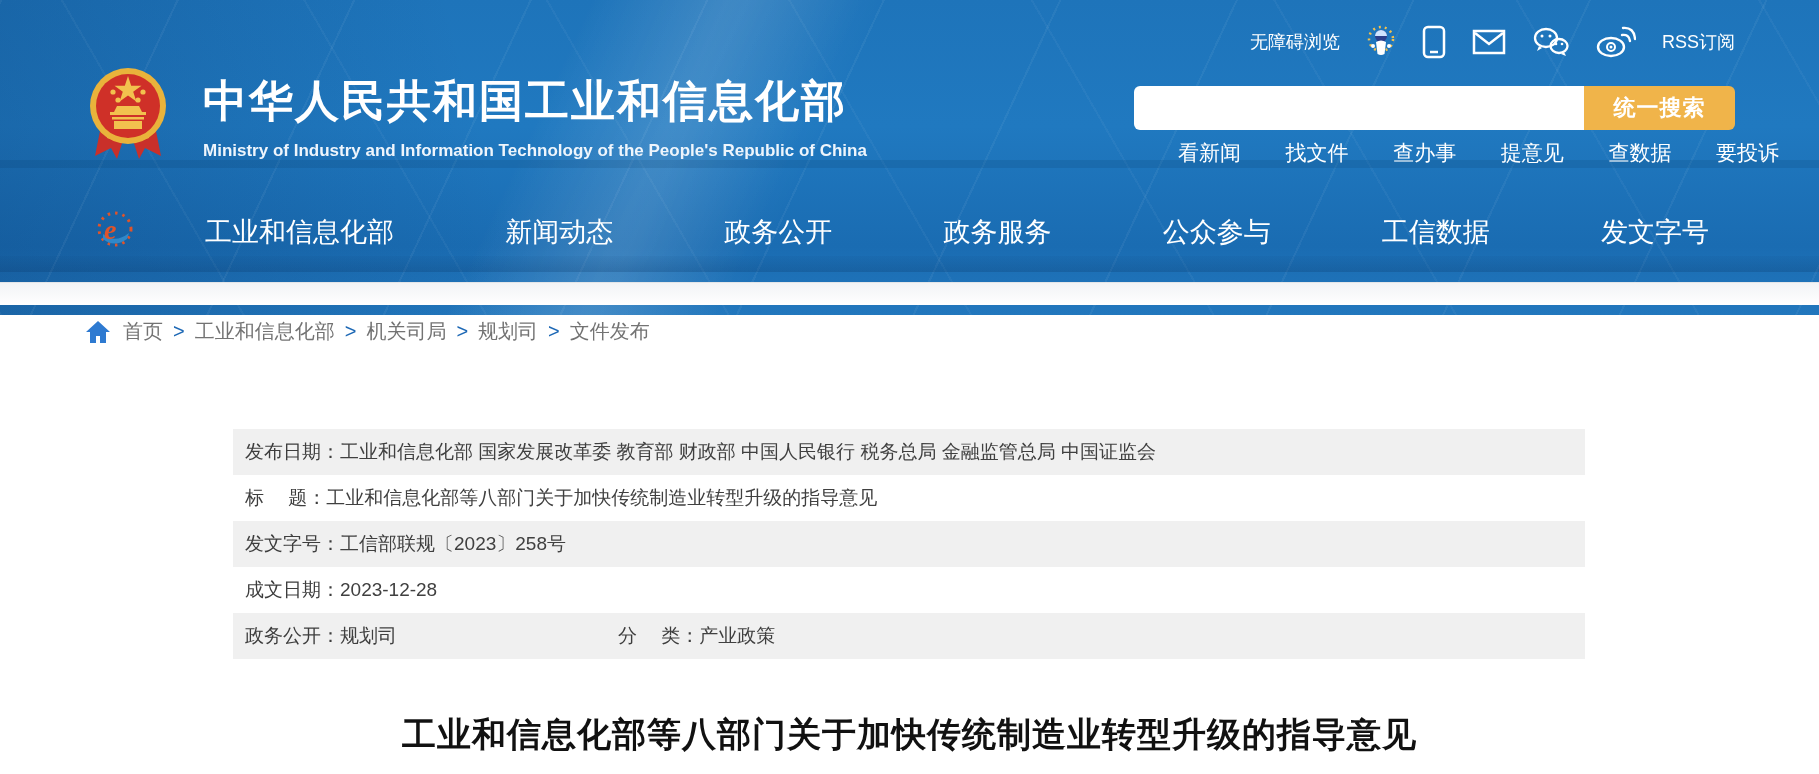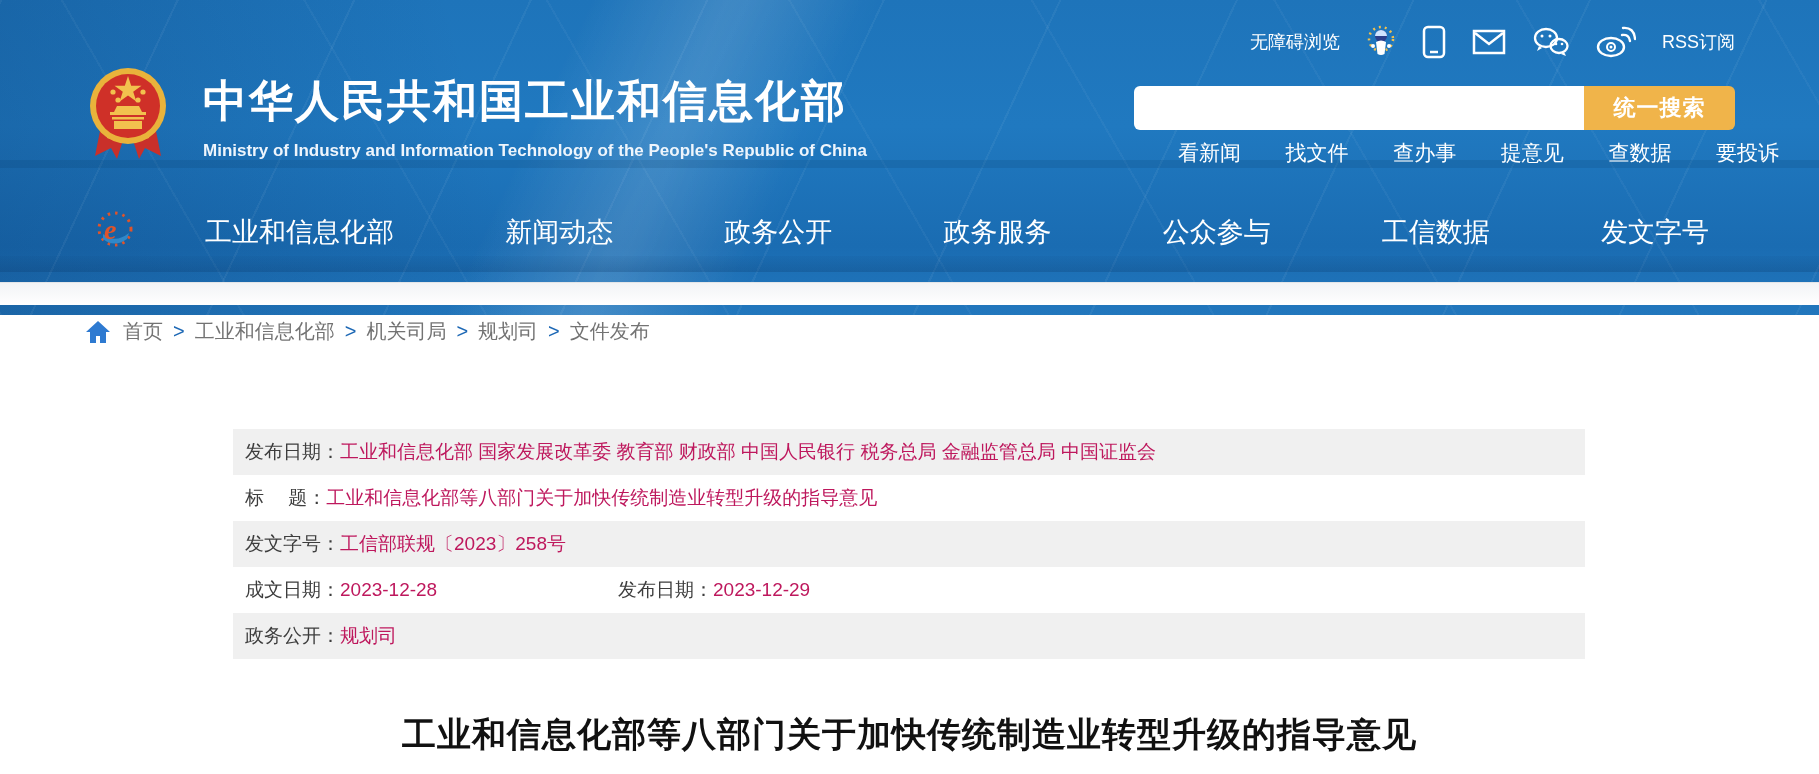--- a/index.html
+++ b/index.html
@@ -68,21 +68,21 @@
   .breadcrumb .sep { margin:0 10px; color:#1d68b5; }
   .breadcrumb svg { margin-right:12px; display:block; }
 
   
   .meta-table { position:absolute; left:233px; top:429px; width:1352px; }
   .meta-row { position:relative; height:46px; line-height:46px; font-size:19px;
     color:#3d3d3d; padding-left:12px; white-space:nowrap; }
   .meta-row:nth-child(odd) { background:#f0f0f0; }
   .meta-row .cell2 { position:absolute; left:385px; top:0; }
   .meta-label { color:#3d3d3d; }
-  .meta-value { color:#be185d; }
+  .meta-value { color:#404040; }
 
   
   .article-title { position:absolute; left:0; top:712px; width:1819px; text-align:center;
     font-size:34px; font-weight:bold; color:#111; letter-spacing:1px; white-space:nowrap; }
 </style>
 </head>
 <body>
 
 <div class="header">
   <div class="header-darkband"></div>
@@ -203,17 +203,17 @@
     <span class="sep">&gt;</span>
     <a class="crumb">规划司</a>
     <span class="sep">&gt;</span>
     <a class="crumb">文件发布</a>
   </div>
 
 <div class="meta-table" id="meta-table">
     <div class="meta-row"><span><span class="meta-label">发布日期：</span><span class="meta-value">工业和信息化部 国家发展改革委 教育部 财政部 中国人民银行 税务总局 金融监管总局 中国证监会</span></span></div>
     <div class="meta-row"><span><span class="meta-label">标　 题：</span><span class="meta-value">工业和信息化部等八部门关于加快传统制造业转型升级的指导意见</span></span></div>
     <div class="meta-row"><span><span class="meta-label">发文字号：</span><span class="meta-value">工信部联规〔2023〕258号</span></span></div>
-    <div class="meta-row"><span><span class="meta-label">成文日期：</span><span class="meta-value">2023-12-28</span></span><span class="cell2"><span class="meta-label">发布日期：</span><span class="meta-value">2023-12-29</span></span></div>
-    <div class="meta-row"><span><span class="meta-label">政务公开：</span><span class="meta-value">规划司</span></span></div>
+    <div class="meta-row"><span><span class="meta-label">成文日期：</span><span class="meta-value">2023-12-28</span></span></div>
+    <div class="meta-row"><span><span class="meta-label">政务公开：</span><span class="meta-value">规划司</span></span><span class="cell2"><span class="meta-label">分　 类：</span><span class="meta-value">产业政策</span></span></div>
   </div>
 
 <h1 class="article-title">工业和信息化部等八部门关于加快传统制造业转型升级的指导意见</h1>
 
 </body></html>

